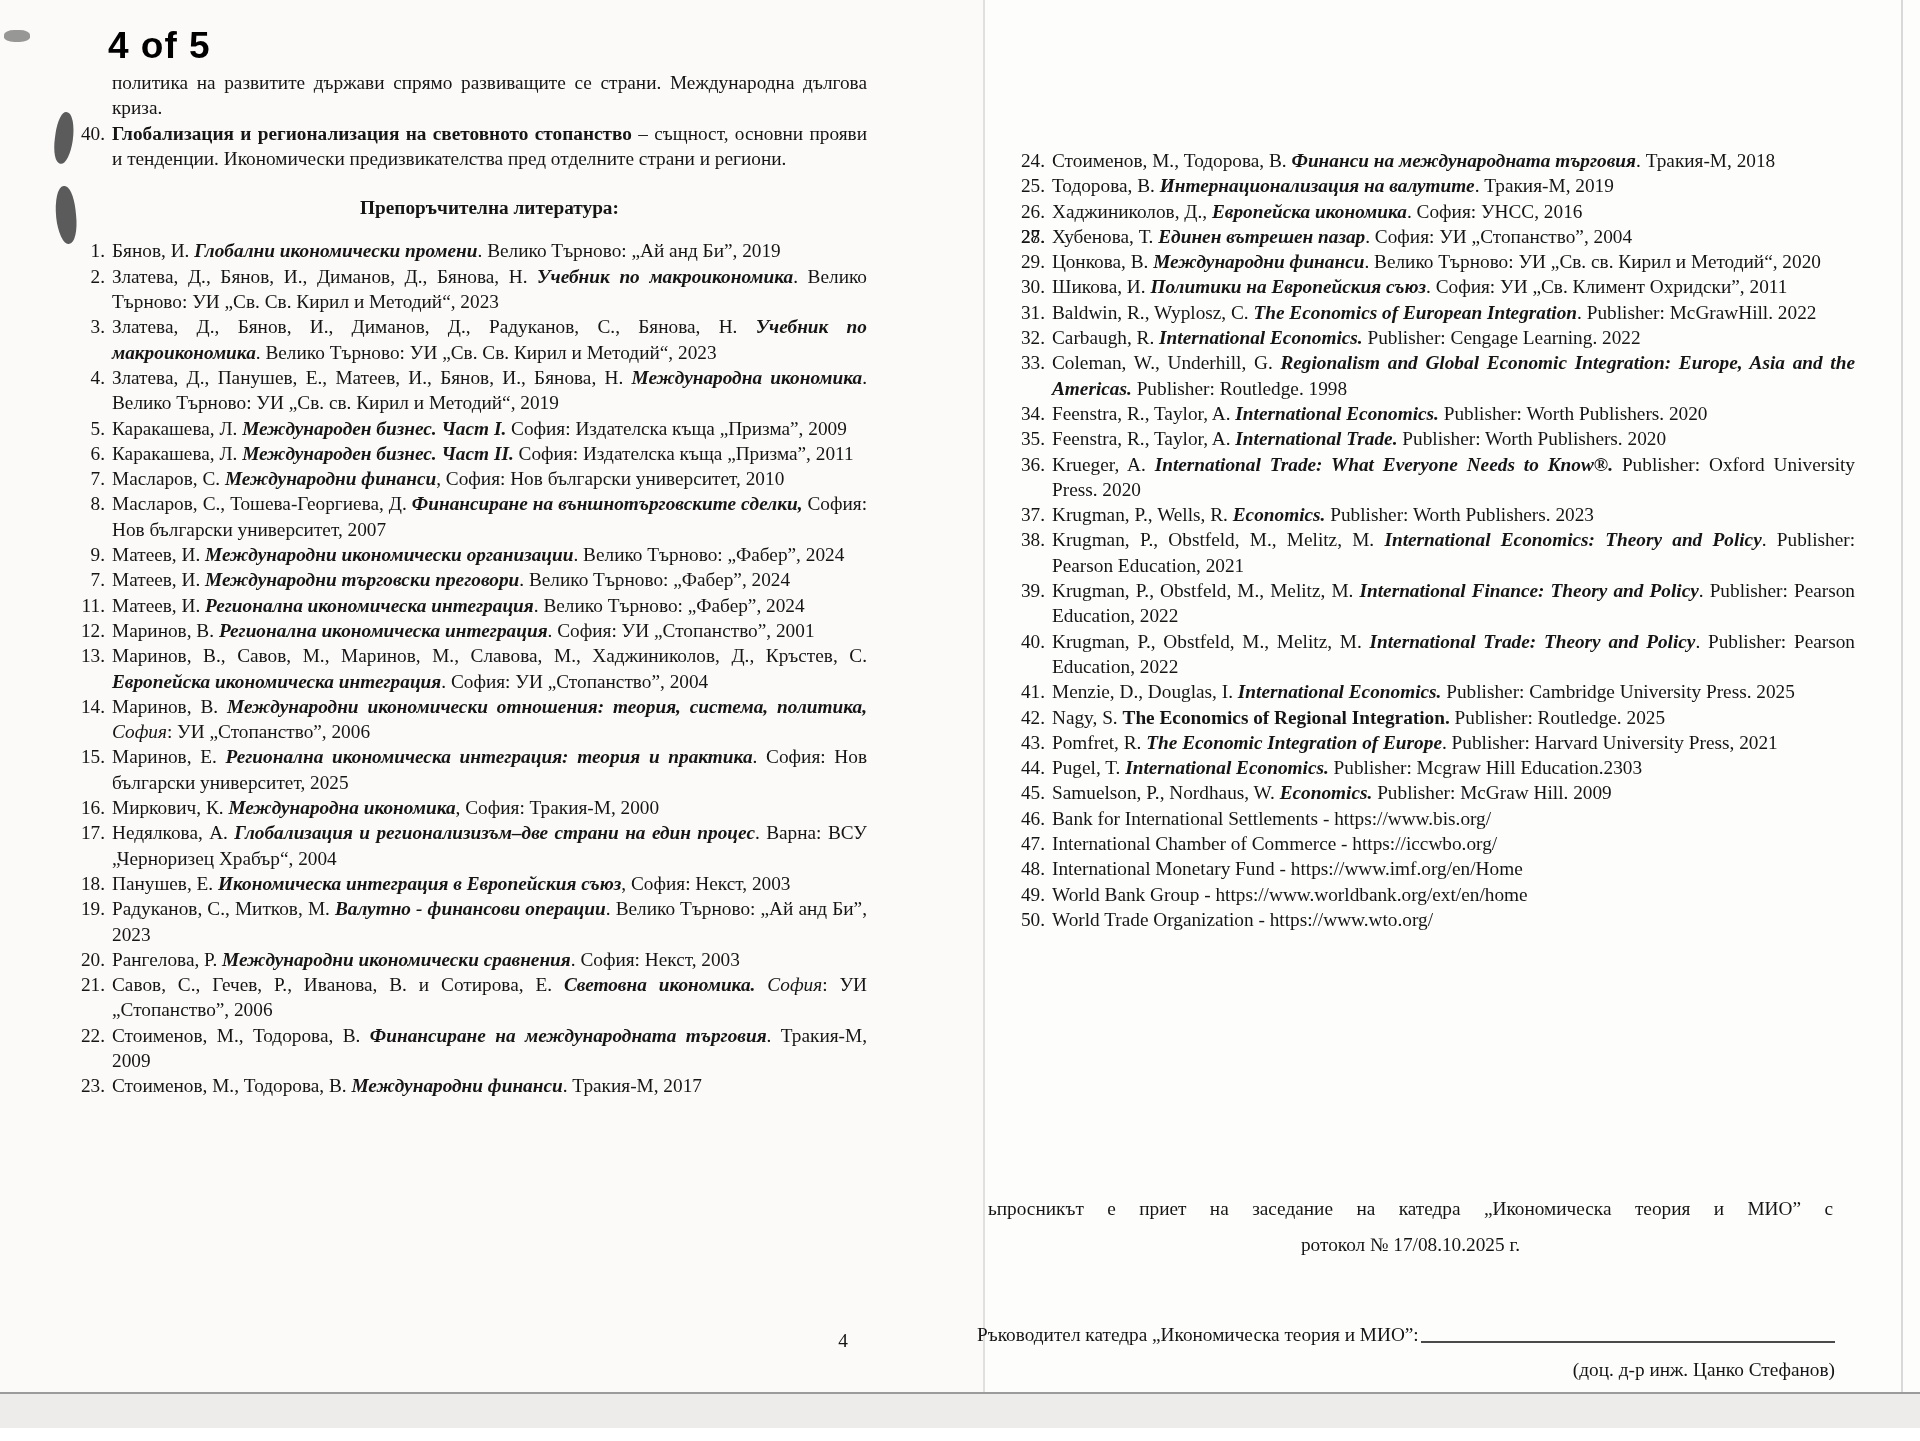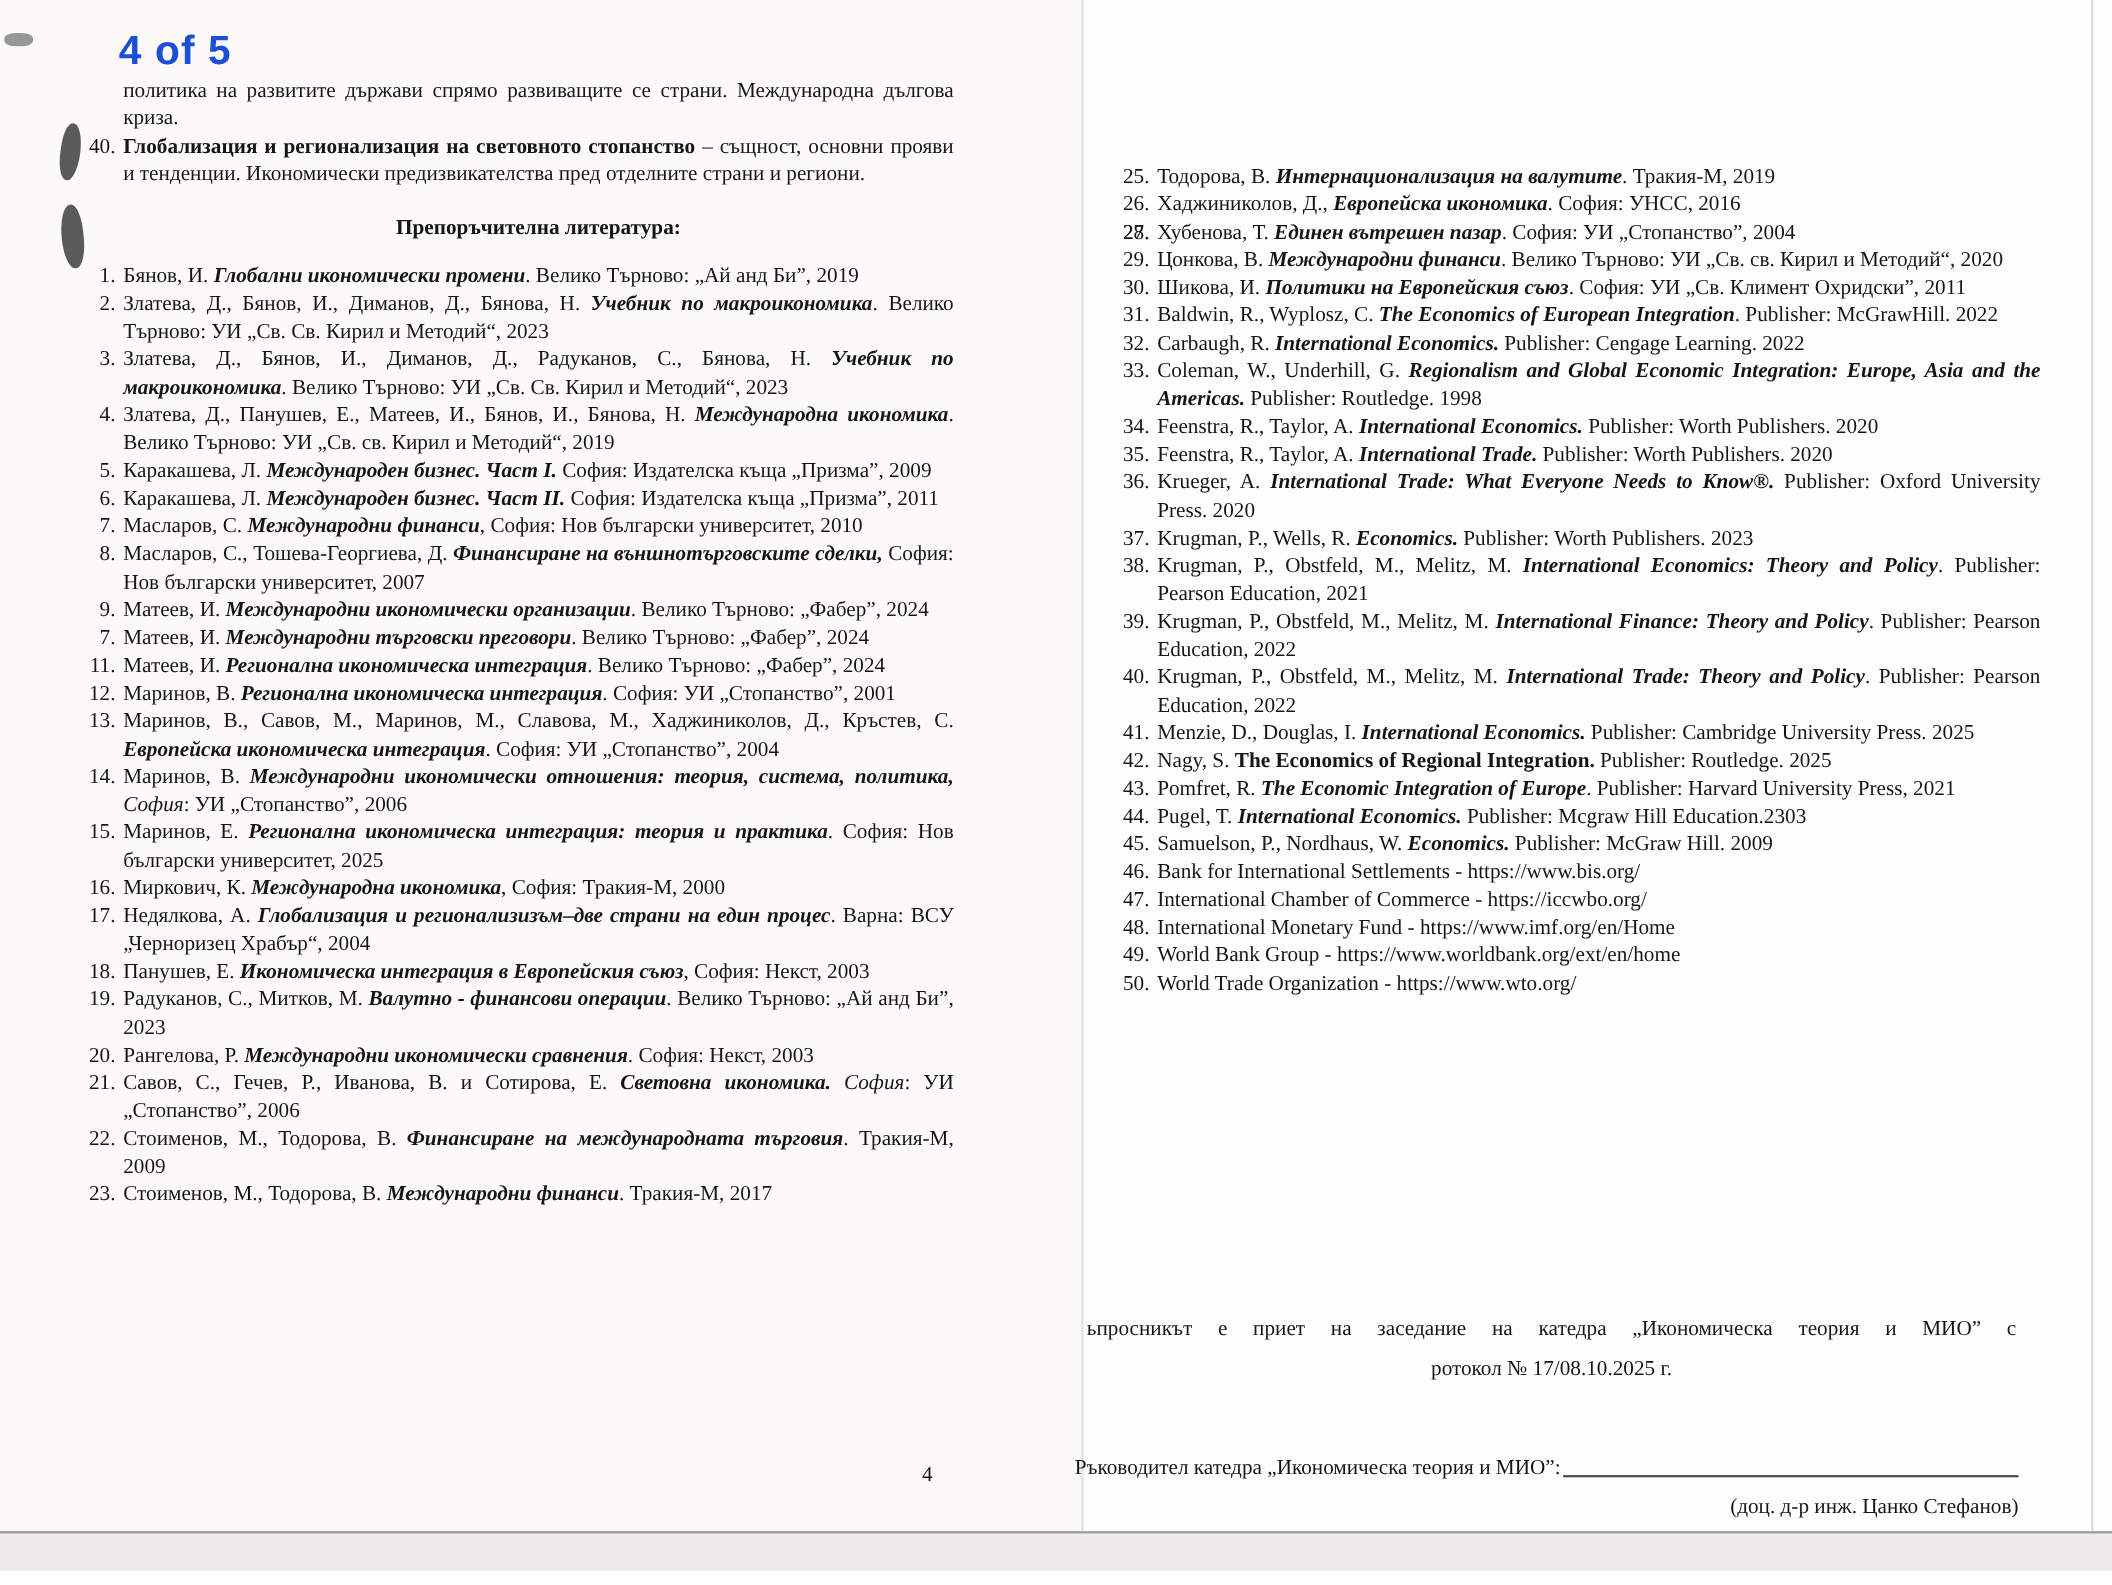--- a/index.html
+++ b/index.html
@@ -10,21 +10,21 @@
     font-size:19.3px;line-height:25.3px;
   }
   .bg-left{position:absolute;left:0;top:0;width:983px;height:1392px;background:#fbfaf8;}
   .bg-right{position:absolute;left:985px;top:0;width:935px;height:1392px;background:#fdfdfc;}
   .seam{position:absolute;left:983px;top:0;width:2px;height:1392px;background:#cfcfcf;opacity:.65;}
   .right-edge{position:absolute;left:1901px;top:0;width:2px;height:1392px;background:#d9d9d9;}
   .bottom-band{position:absolute;left:0;top:1392px;width:1920px;height:34px;background:#edecea;border-top:2px solid #9b9b9b;}
   .page-label{
     position:absolute;left:108px;top:26px;
     font-family:"Liberation Sans", sans-serif;font-weight:bold;
-    font-size:37px;line-height:40px;color:#1d4ed8;letter-spacing:1px;
+    font-size:37px;line-height:40px;color:#000000;letter-spacing:1px;
   }
   .mark{position:absolute;background:#333;opacity:.8;}
   .mark-a{left:55px;top:112px;width:18px;height:52px;border-radius:45% 55% 50% 50%;transform:rotate(8deg);}
   .mark-b{left:56px;top:186px;width:20px;height:58px;border-radius:55% 45% 50% 50%;transform:rotate(-6deg);}
   .mark-c{left:4px;top:30px;width:26px;height:12px;border-radius:40%;opacity:.5;}
 
   .page-left{position:absolute;left:75px;top:70px;width:792px;}
   .page-right{position:absolute;left:1015px;top:148px;width:840px;}
 
   .cont-para{margin-left:37px;text-align:justify;}
@@ -95,20 +95,21 @@
       <li class="ref-item"><span class="ref-num">21.</span><span><span class="seg-r">Савов, С., Гечев, Р., Иванова, В. и Сотирова, Е. </span><span class="seg-bi">Световна икономика.</span><span class="seg-r"> </span><span class="seg-i">София</span><span class="seg-r">: УИ „Стопанство”, 2006</span></span></li>
       <li class="ref-item"><span class="ref-num">22.</span><span><span class="seg-r">Стоименов, М., Тодорова, В. </span><span class="seg-bi">Финансиране на международната търговия</span><span class="seg-r">. Тракия-М, 2009</span></span></li>
       <li class="ref-item"><span class="ref-num">23.</span><span><span class="seg-r">Стоименов, М., Тодорова, В. </span><span class="seg-bi">Международни финанси</span><span class="seg-r">. Тракия-М, 2017</span></span></li>
     </ol>
 </div>
 
 <div class="page-number">4</div>
 
 <div class="page-right">
   <ol class="ref-list" id="list-right">
+      <li class="ref-item"><span class="ref-num">24.</span><span><span class="seg-r">Стоименов, М., Тодорова, В. </span><span class="seg-bi">Финанси на международната търговия</span><span class="seg-r">. Тракия-М, 2018</span></span></li>
       <li class="ref-item"><span class="ref-num">25.</span><span><span class="seg-r">Тодорова, В. </span><span class="seg-bi">Интернационализация на валутите</span><span class="seg-r">. Тракия-М, 2019</span></span></li>
       <li class="ref-item"><span class="ref-num">26.</span><span><span class="seg-r">Хаджиниколов, Д., </span><span class="seg-bi">Европейска икономика</span><span class="seg-r">. София: УНСС, 2016</span></span></li>
       <li class="ref-item"><span class="ref-num">27.</span></li>
       <li class="ref-item"><span class="ref-num">28.</span><span><span class="seg-r">Хубенова, Т. </span><span class="seg-bi">Единен вътрешен пазар</span><span class="seg-r">. София: УИ „Стопанство”, 2004</span></span></li>
       <li class="ref-item"><span class="ref-num">29.</span><span><span class="seg-r">Цонкова, В. </span><span class="seg-bi">Международни финанси</span><span class="seg-r">. Велико Търново: УИ „Св. св. Кирил и Методий“, 2020</span></span></li>
       <li class="ref-item"><span class="ref-num">30.</span><span><span class="seg-r">Шикова, И. </span><span class="seg-bi">Политики на Европейския съюз</span><span class="seg-r">. София: УИ „Св. Климент Охридски”, 2011</span></span></li>
       <li class="ref-item"><span class="ref-num">31.</span><span><span class="seg-r">Baldwin, R., Wyplosz, C. </span><span class="seg-bi">The Economics of European Integration</span><span class="seg-r">. Publisher: McGrawHill. 2022</span></span></li>
       <li class="ref-item"><span class="ref-num">32.</span><span><span class="seg-r">Carbaugh, R. </span><span class="seg-bi">International Economics.</span><span class="seg-r"> Publisher: Cengage Learning. 2022</span></span></li>
       <li class="ref-item"><span class="ref-num">33.</span><span><span class="seg-r">Coleman, W., Underhill, G. </span><span class="seg-bi">Regionalism and Global Economic Integration: Europe, Asia and the Americas.</span><span class="seg-r"> Publisher: Routledge. 1998</span></span></li>
       <li class="ref-item"><span class="ref-num">34.</span><span><span class="seg-r">Feenstra, R., Taylor, A. </span><span class="seg-bi">International Economics.</span><span class="seg-r"> Publisher: Worth Publishers. 2020</span></span></li>

